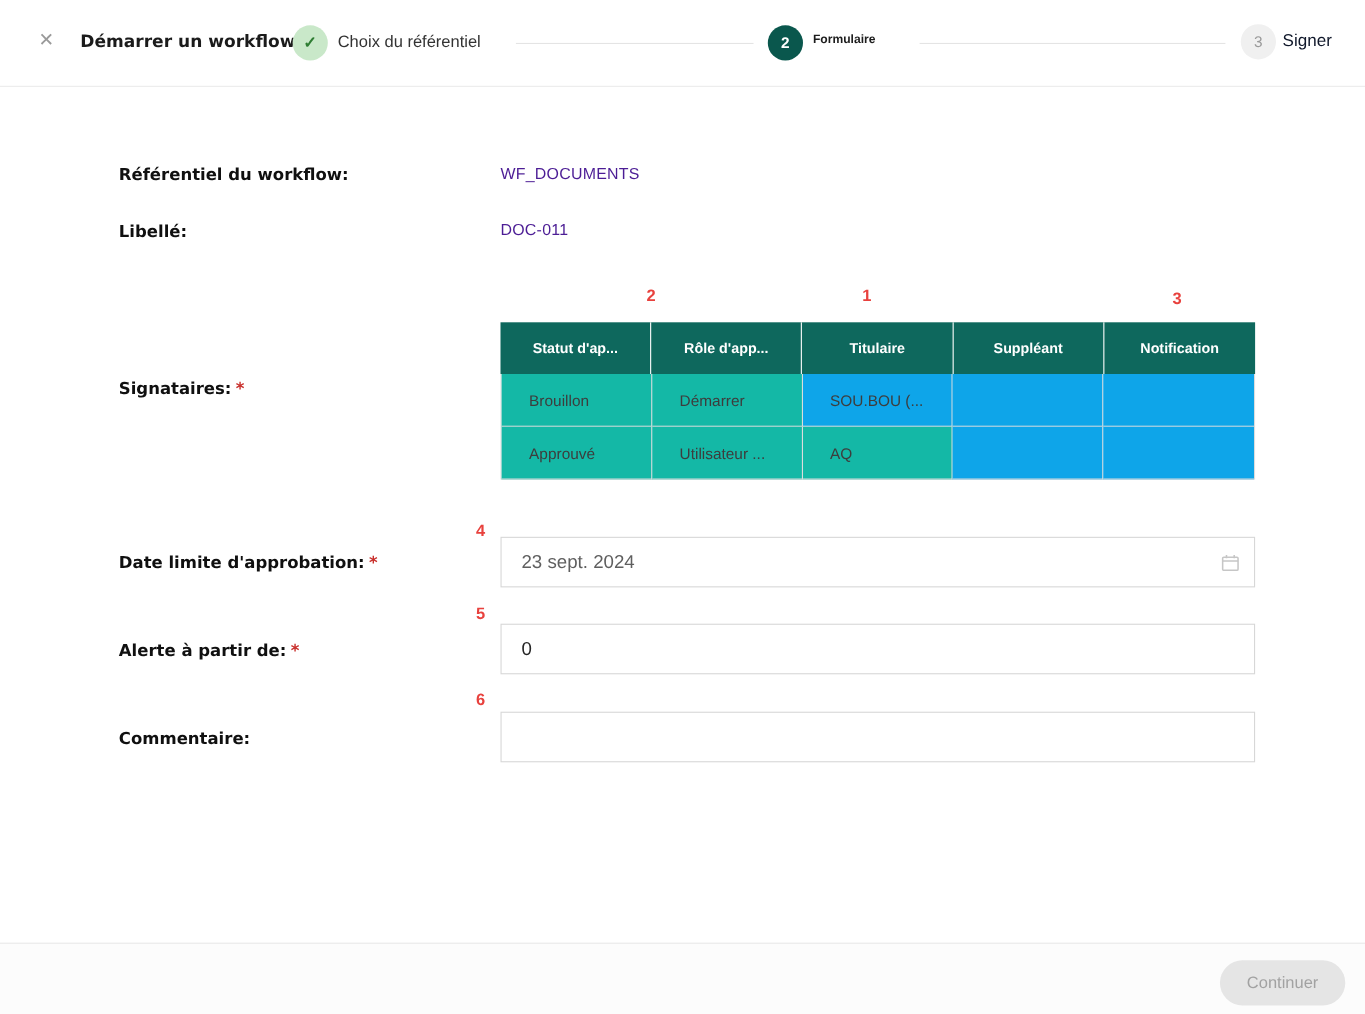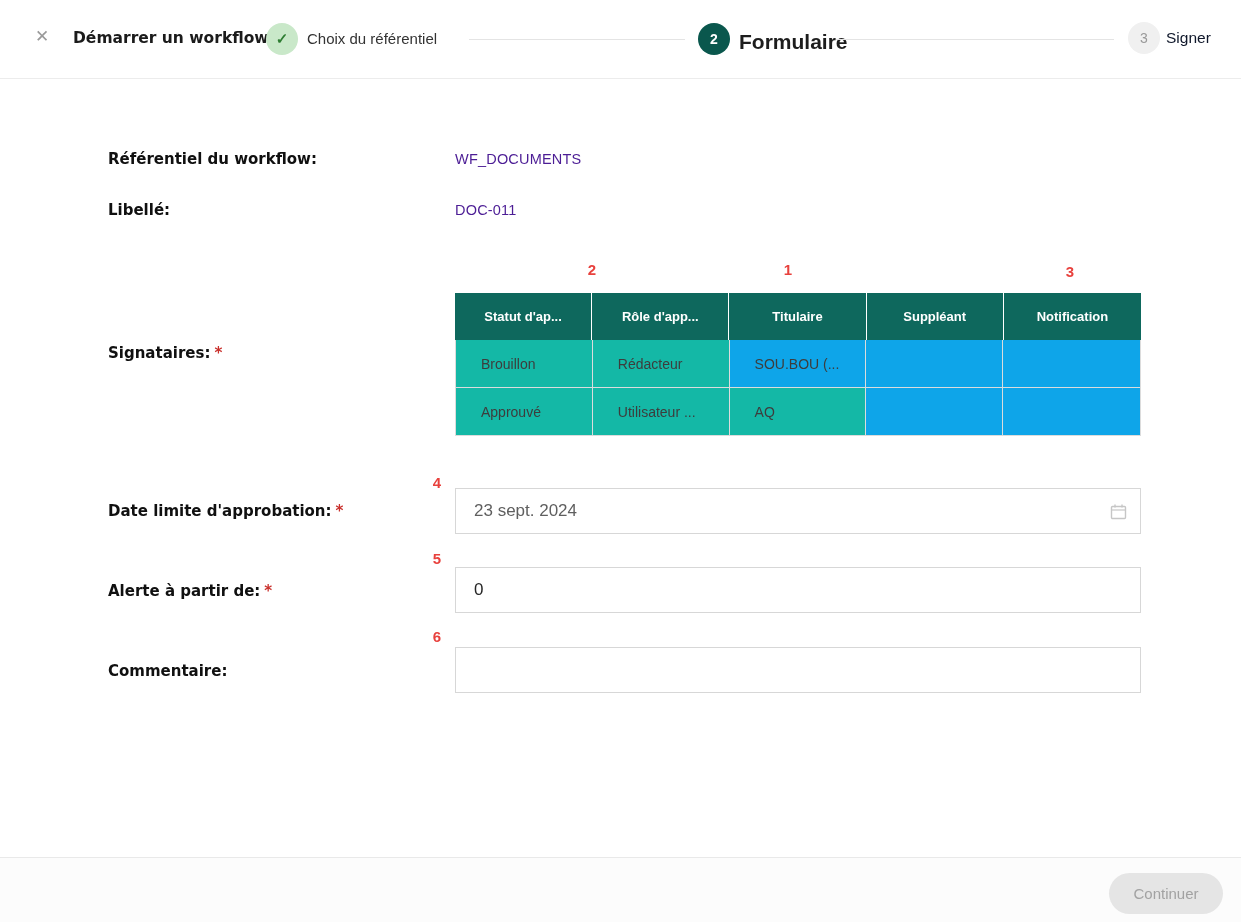--- a/index.html
+++ b/index.html
@@ -8,21 +8,21 @@
 
   
   .header { position:absolute; left:0; top:0; width:1241px; height:79px; background:#fff; border-bottom:1px solid #ececec; }
   .close-btn { position:absolute; left:35px; top:28px; font-size:17px; color:#9a9a9a; cursor:pointer; line-height:1; }
   .app-title { position:absolute; left:73px; top:29px; font-family:"DejaVu Sans",sans-serif; font-weight:700; font-size:15.5px; color:#1b1b1b; }
   .step-circle { position:absolute; width:32px; height:32px; border-radius:50%; display:flex; align-items:center; justify-content:center; }
   .step1-circle { left:266px; top:23px; background:#c9e8c9; color:#2e7d32; font-size:15px; font-weight:600; }
   .step1-label { position:absolute; left:307px; top:30px; font-size:15px; color:#333; }
   .conn1 { position:absolute; left:469px; top:39px; width:216px; height:1px; background:#e4e4e4; }
   .step2-circle { left:698px; top:23px; background:#0a574d; color:#fff; font-size:14px; font-weight:600; }
-  .step2-label { position:absolute; left:739px; top:30px; font-size:21px; font-weight:600; color:#1d1d1d; }
+  .step2-label { position:absolute; left:739px; top:30px; font-size:11px; font-weight:600; color:#1d1d1d; }
   .conn2 { position:absolute; left:836px; top:39px; width:278px; height:1px; background:#e4e4e4; }
   .step3-circle { left:1128px; top:22px; background:#f0f0f0; color:#999; font-size:14px; }
   .step3-label { position:absolute; left:1166px; top:29px; font-size:15.5px; color:#0f172a; }
 
   
   .lbl { position:absolute; left:108px; font-family:"DejaVu Sans",sans-serif; font-weight:700; font-size:15px; color:#101010; }
   .req { color:#c9302c; font-weight:700; margin-left:4px; }
   .val { position:absolute; left:455px; font-size:14.5px; color:#4c1d95; letter-spacing:.2px; }
   .lbl-ref { top:150px; } .val-ref { top:151px; }
   .lbl-lib { top:201px; } .val-lib { top:202px; }
@@ -95,21 +95,21 @@
     <div class="t-head">
       <div class="th">Statut d'ap...</div>
       <div class="th">Rôle d'app...</div>
       <div class="th">Titulaire</div>
       <div class="th">Suppléant</div>
       <div class="th">Notification</div>
     </div>
     <div class="t-body">
       <div class="t-row">
         <div class="td">Brouillon</div>
-        <div class="td">Rédacteur</div>
+        <div class="td">Démarrer</div>
         <div class="td grey">SOU.BOU (...</div>
         <div class="td grey"></div>
         <div class="td grey"></div>
       </div>
       <div class="t-row">
         <div class="td">Approuvé</div>
         <div class="td">Utilisateur ...</div>
         <div class="td">AQ</div>
         <div class="td grey"></div>
         <div class="td grey"></div>

